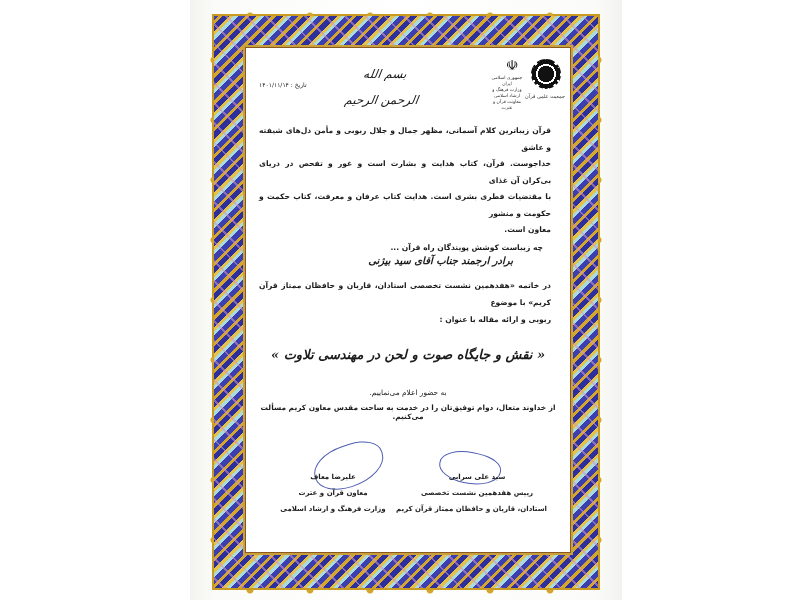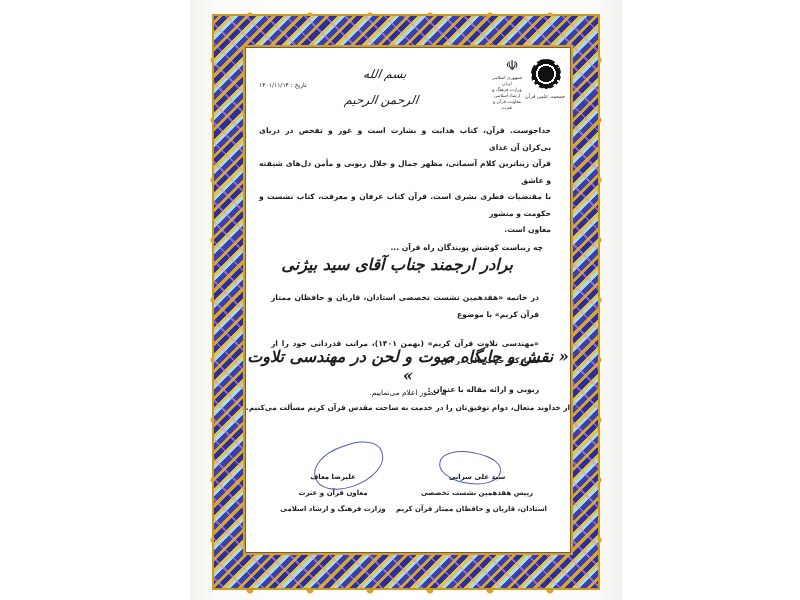--- a/index.html
+++ b/index.html
@@ -67,30 +67,30 @@
 
   .body-text {
     position:absolute; top:76px; right:20px; left:14px;
     font-size:7.6px; line-height:16.5px; text-align:justify; font-weight:bold;
   }
   .body-text p { margin:0; }
   .closing { position:absolute; top:196px; right:28px; font-size:7.6px; font-weight:bold; }
 
   .recipient {
     position:absolute; top:208px; right:58px; font-family:"DejaVu Serif", serif;
-    font-size:16px; font-style:italic; font-weight:bold; letter-spacing:0.3px;
+    font-size:10px; font-style:italic; font-weight:bold; letter-spacing:0.3px;
   }
   .para2 {
     position:absolute; top:230px; right:20px; left:14px;
     font-size:7.6px; line-height:17px; font-weight:bold; text-align:justify;
   }
-  .para2 p { margin:12px; }
+  .para2 p { margin:0; }
   .title {
     position:absolute; top:300px; left:0; right:0; text-align:center;
-    font-family:"DejaVu Serif", serif; font-size:16px; font-style:italic; font-weight:bold;
+    font-family:"DejaVu Serif", serif; font-size:13px; font-style:italic; font-weight:bold;
   }
   .invite { position:absolute; top:341px; left:0; right:0; text-align:center; font-size:7.4px; }
   .prayer { position:absolute; top:356px; left:0; right:0; text-align:center; font-size:7.4px; font-weight:bold; }
 
   .sig { position:absolute; top:422px; width:140px; text-align:center; font-size:7px; line-height:16px; font-weight:bold; }
   .sig-right { right:24px; }
   .sig-left { left:18px; }
   .sig-line { display:block; white-space:nowrap; }
   .scribble {
     position:absolute; width:70px; height:40px; border:1.5px solid #2d3fa6; border-radius:50% 40% 55% 45%;
@@ -120,38 +120,37 @@
       <div>معاونت قرآن و عترت</div>
     </div>
     <div class="basmala">بسم الله الرحمن الرحیم</div>
     <div class="date">
       <span>تاریخ :</span>
       <span>۱۴۰۱/۱۱/۱۴</span>
     </div>
   </div>
 
   <div class="body-text">
+    <p>قرآن زیباترین کلام آسمانی، مظهر جمال و جلال ربوبی و مأمن دل‌های شیفته و عاشق</p>
     <p>خداجوست. قرآن، کتاب هدایت و بشارت است و غور و تفحص در دریای بی‌کران آن غذای</p>
-    <p>قرآن زیباترین کلام آسمانی، مظهر جمال و جلال ربوبی و مأمن دل‌های شیفته و عاشق</p>
-    <p>با مقتضیات فطری بشری است. قرآن کتاب عرفان و معرفت، کتاب نشست و حکومت و منشور</p>
+    <p>با مقتضیات فطری بشری است. هدایت کتاب عرفان و معرفت، کتاب حکمت و حکومت و منشور</p>
     <p>معاون است.</p>
   </div>
   <div class="closing">چه زیباست کوشش پویندگان راه قرآن ...</div>
 
   <div class="recipient">برادر ارجمند جناب آقای سید بیژنی</div>
 
   <div class="para2">
     <p>در خاتمه «هفدهمین نشست تخصصی استادان، قاریان و حافظان ممتاز قرآن کریم» با موضوع</p>
-    <p>«مهندسی تلاوت قرآن کریم» (بهمن ۱۴۰۱)، مراتب قدردانی خود را از مشارکت جناب‌عالی در این</p>
     <p>ربوبی و ارائه مقاله با عنوان :</p>
   </div>
 
   <div class="title">« نقش و جایگاه صوت و لحن در مهندسی تلاوت »</div>
   <div class="invite">به حضور اعلام می‌نماییم.</div>
-  <div class="prayer">از خداوند متعال، دوام توفیق‌تان را در خدمت به ساحت مقدس قرآن کریم مسألت می‌کنیم.</div>
+  <div class="prayer">از خداوند متعال، دوام توفیق‌تان را در خدمت به ساحت مقدس معاون کریم مسألت می‌کنیم.</div>
 
   <div class="scribble s1"></div>
   <div class="scribble s2"></div>
 
   <div class="sig sig-right">
     <span class="sig-line">سید علی سرابی</span>
     <span class="sig-line">رییس هفدهمین نشست تخصصی</span>
     <span class="sig-line">استادان، قاریان و حافظان ممتاز قرآن کریم</span>
   </div>
   <div class="sig sig-left">

